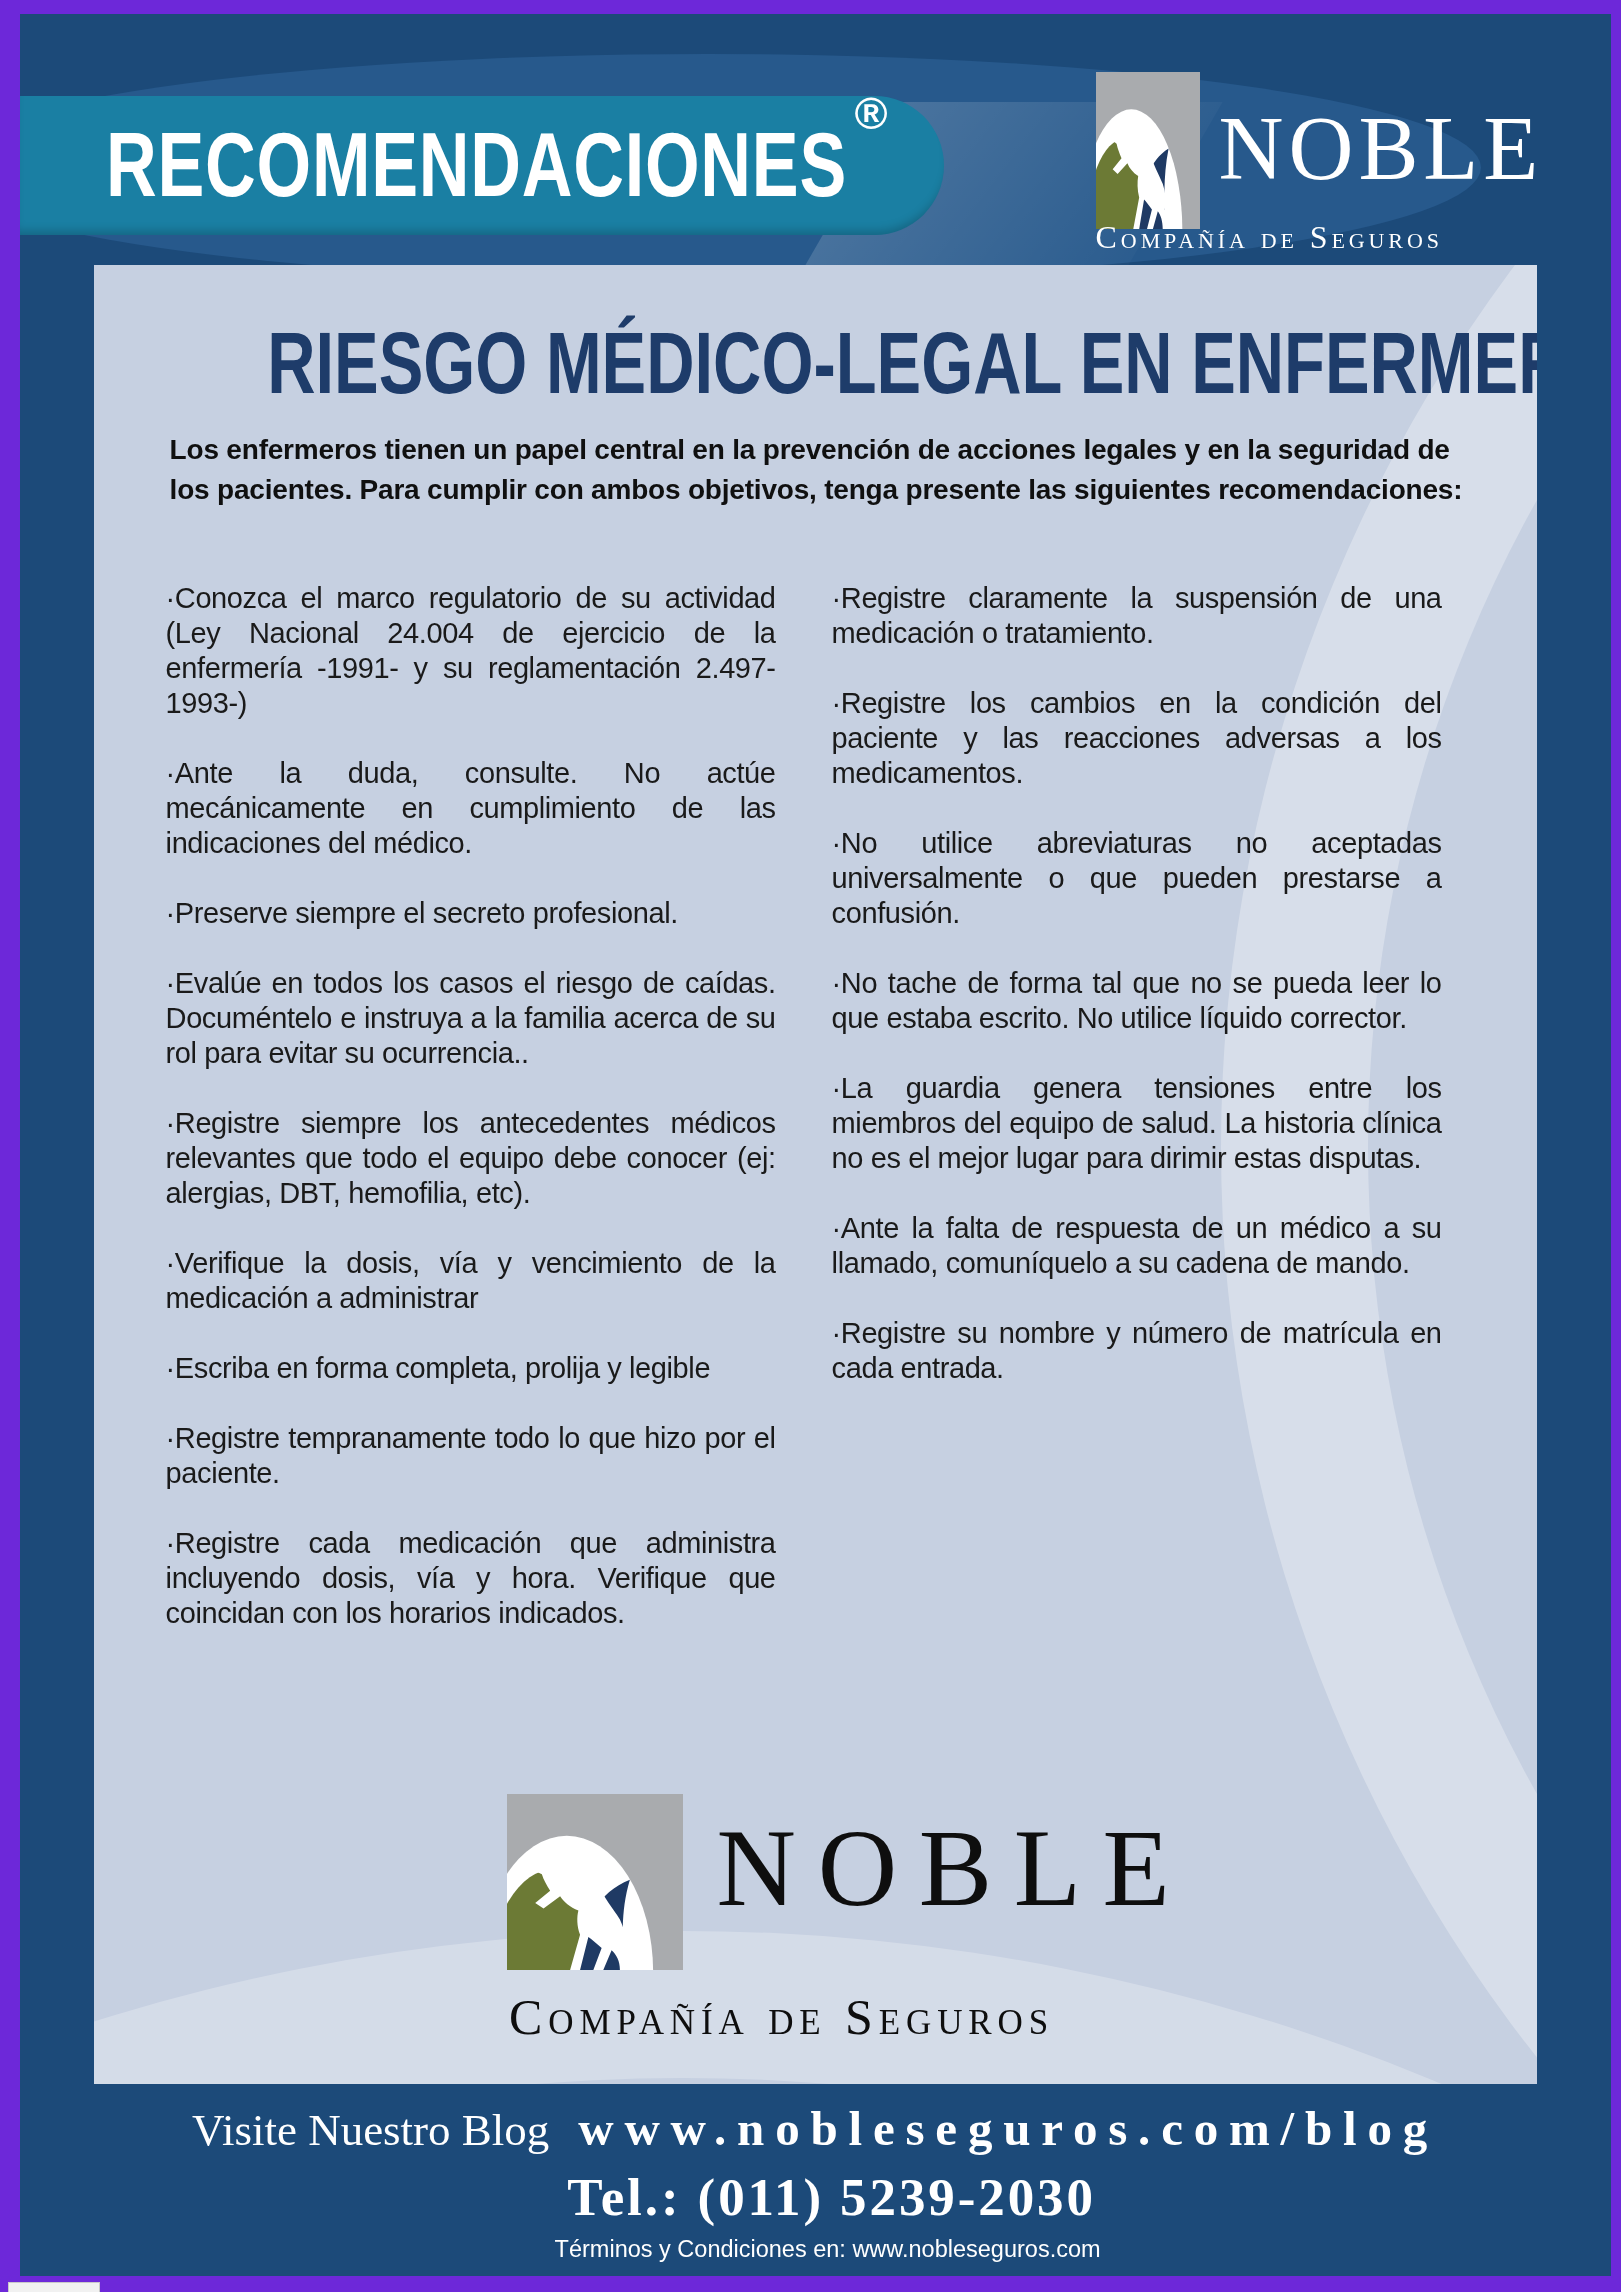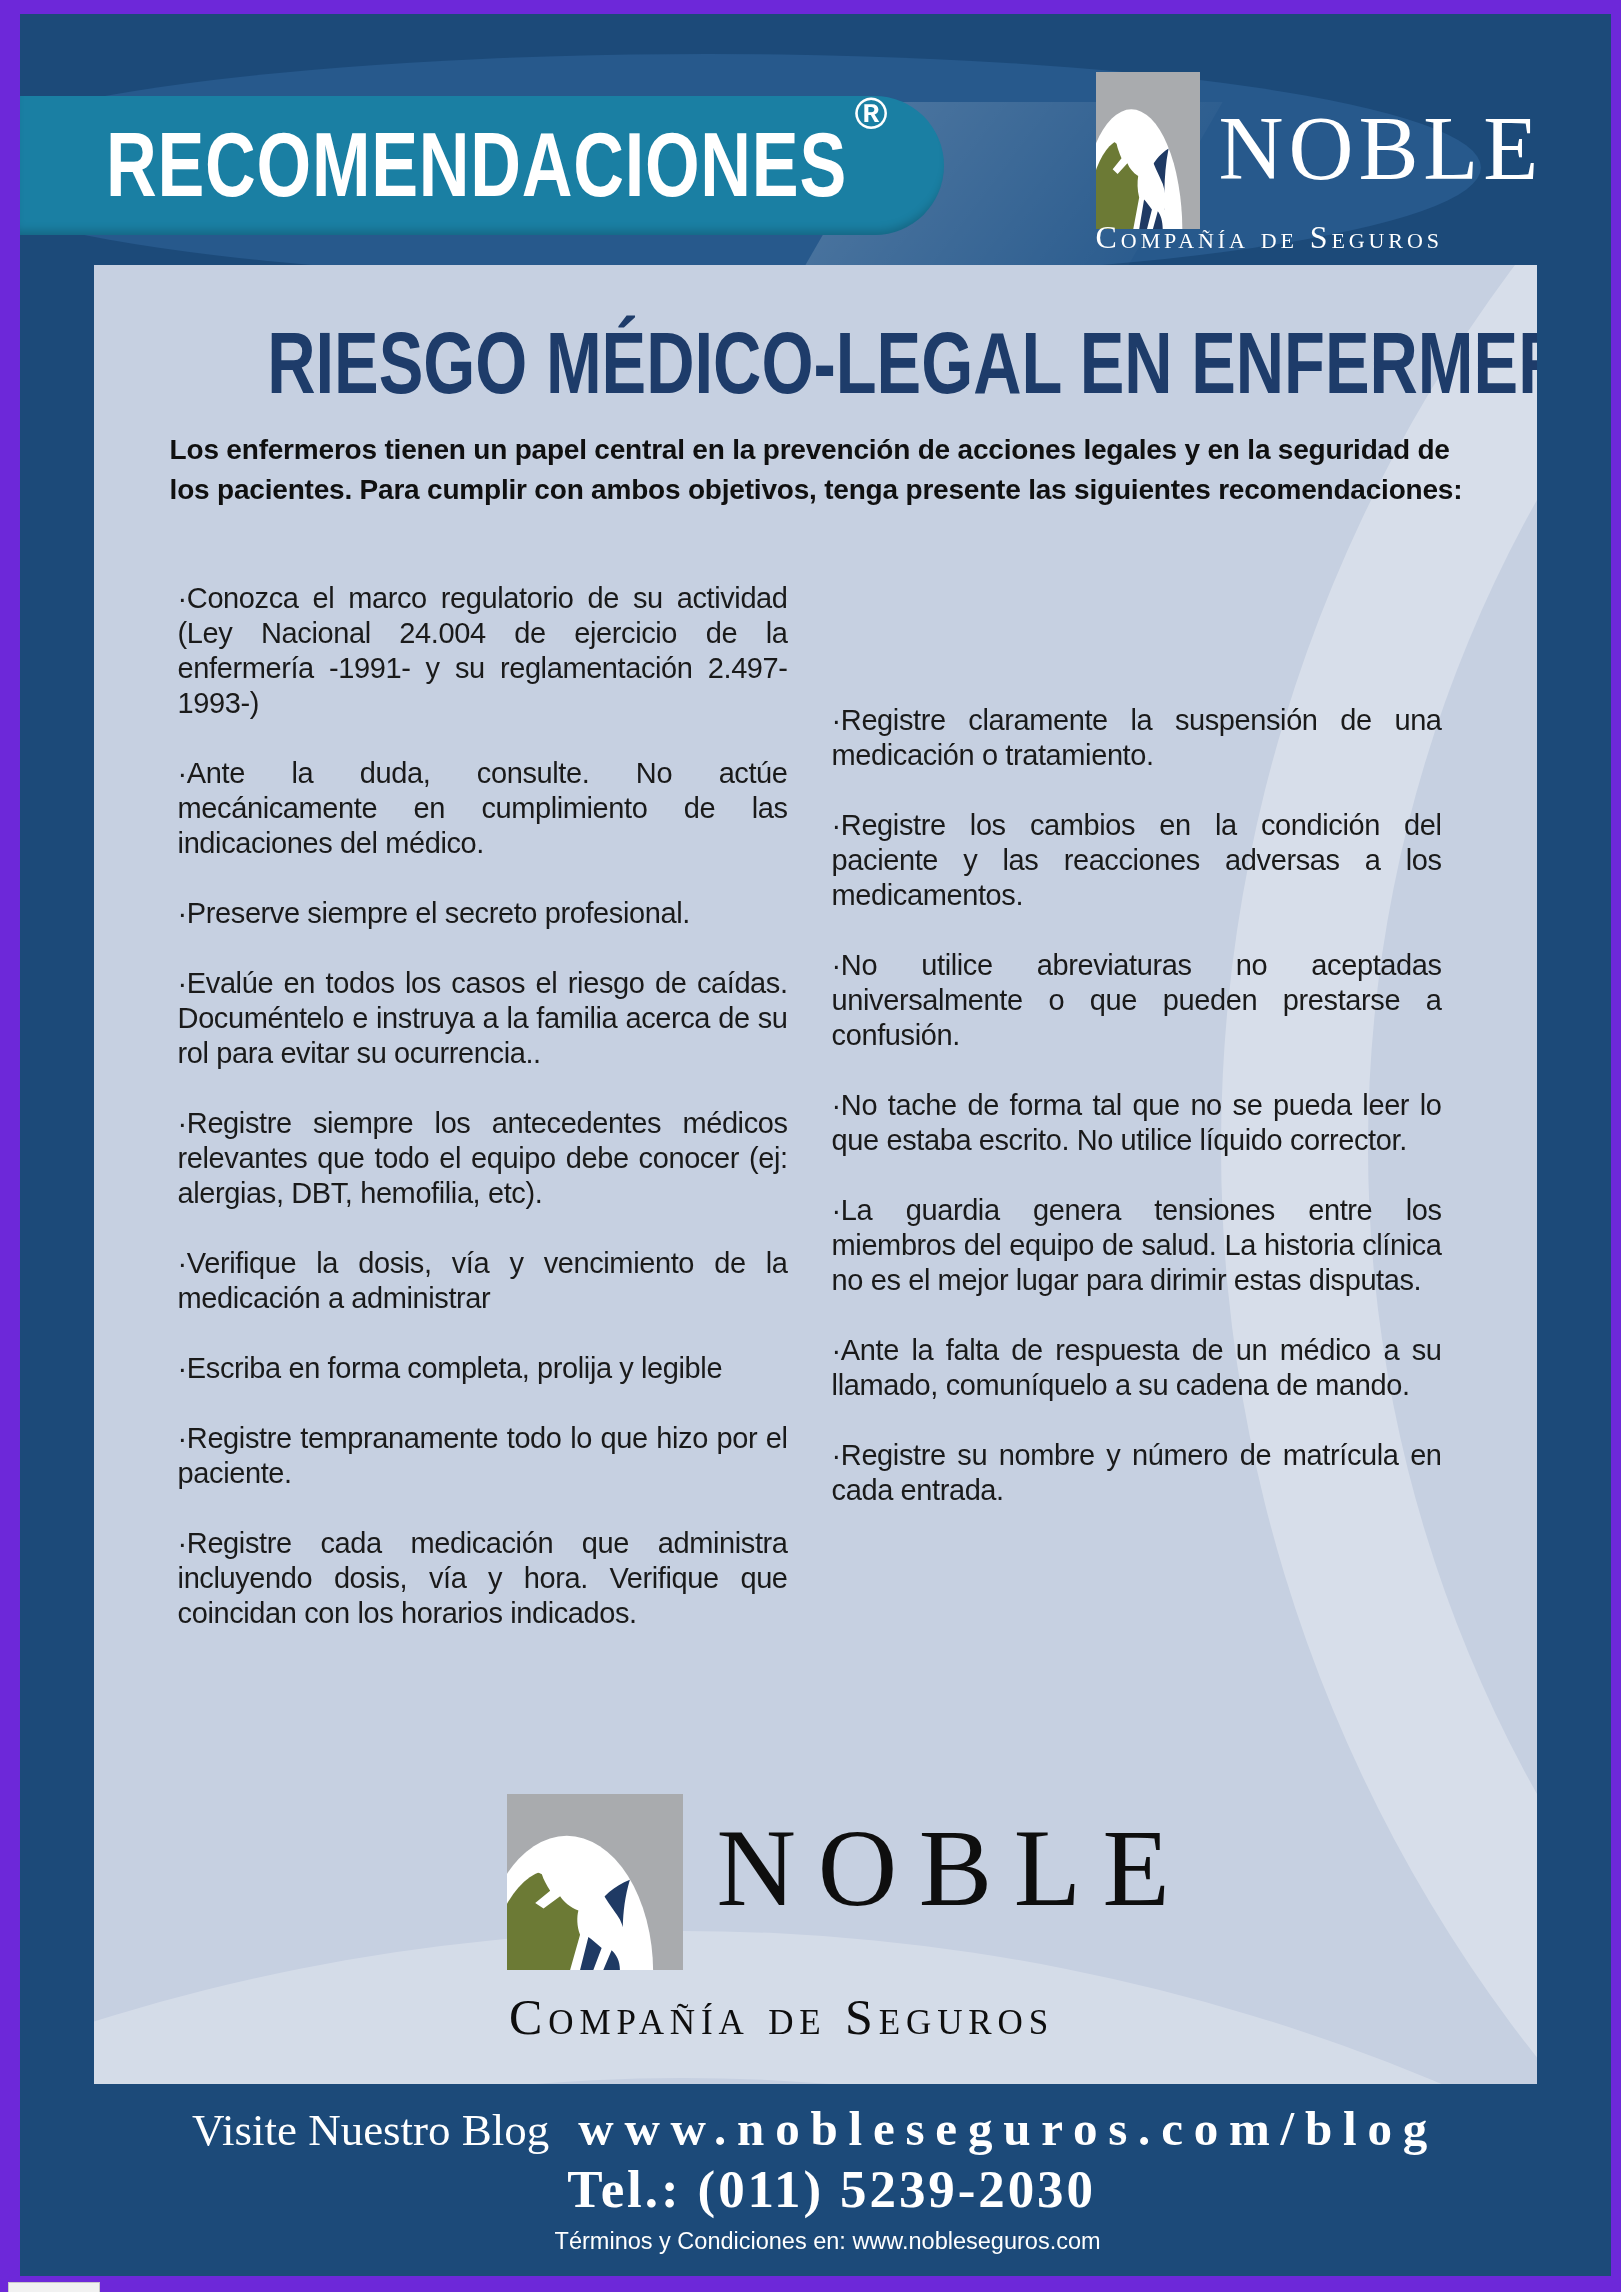--- a/index.html
+++ b/index.html
@@ -42,39 +42,39 @@
   .sw2o{position:absolute;left:-1372px;top:1666px;width:3921px;height:3921px;border-radius:50%;
         background:rgba(255,255,255,0.25);}
   .sw2i{position:absolute;left:-1225px;top:1813px;width:3627px;height:3627px;border-radius:50%;
         background:#c6d0e1;}
 
   .panel-title{position:absolute;left:0;right:0;top:47px;text-align:center;white-space:nowrap;
         font-size:88px;font-weight:bold;color:#1e3c6a;transform:scaleX(0.76);}
   .intro{position:absolute;left:76px;top:165px;width:1304px;font-size:28px;font-weight:bold;
         color:#101010;line-height:1.45;letter-spacing:-0.2px;}
 
-  .columns{position:absolute;left:84px;top:316px;width:1304px;display:flex;gap:44px;align-items:center;}
+  .columns{position:absolute;left:72px;top:316px;width:1304px;display:flex;gap:56px;}
   .col{width:610px;}
   .col p{margin:0 0 35px 0;font-size:29px;line-height:35px;text-align:justify;
         color:#1a1a1a;letter-spacing:-0.4px;}
 
   
   .brand-bottom{position:absolute;left:392px;top:1529px;width:745px;height:265px;color:#0e0e0e;}
   .bb-mark{position:absolute;left:21.6px;top:0;width:176px;height:176px;}
   .bb-mark svg{width:100%;height:100%;display:block;}
   .bb-name{position:absolute;left:231px;top:11.8px;font-family:"Liberation Serif",serif;
         font-size:110px;letter-spacing:21.6px;white-space:nowrap;}
   .bb-tagline{position:absolute;left:23.5px;top:194px;font-family:"Liberation Serif",serif;
         font-variant:small-caps;font-size:50px;letter-spacing:5.9px;white-space:nowrap;}
 
   
   .footer{position:absolute;left:0;top:2086px;width:100%;text-align:center;color:#ffffff;}
   .f1{font-family:"Liberation Serif",serif;font-size:45px;text-align:center;}
   .f1 .blog-url{font-weight:bold;font-size:49px;letter-spacing:10.8px;margin-left:17.6px;}
-  .f2{margin-top:2px;font-family:"Liberation Serif",serif;font-weight:bold;
+  .f2{margin-top:10px;font-family:"Liberation Serif",serif;font-weight:bold;
         font-size:53px;letter-spacing:2.9px;padding-left:33px;}
   .f3{margin-top:9.8px;font-size:23.5px;padding-left:25px;}
 
   .artifact{position:absolute;left:7.8px;top:2282px;width:90px;height:10.8px;
         background:#f1f1f1;border:1px solid #c9c9c9;border-bottom:none;}
 </style>
 </head>
 <body>
 
 <div class="page">

